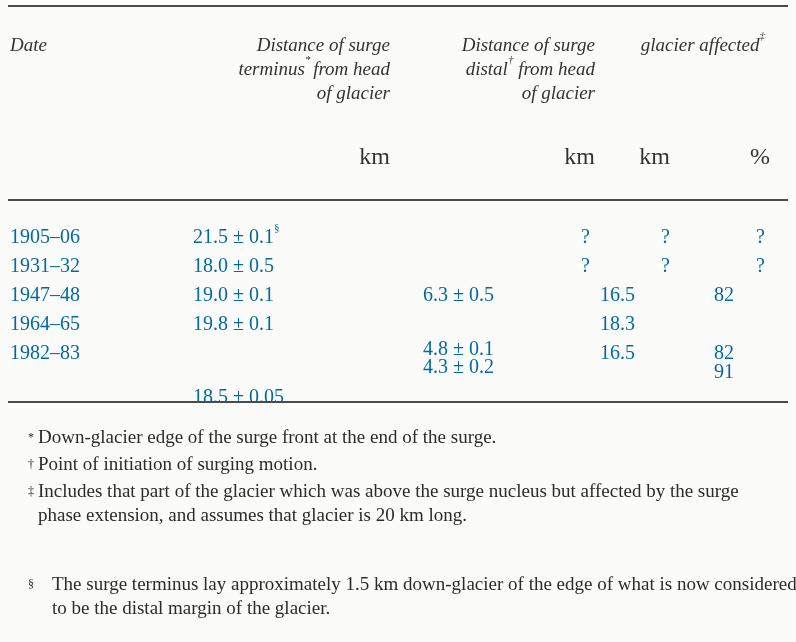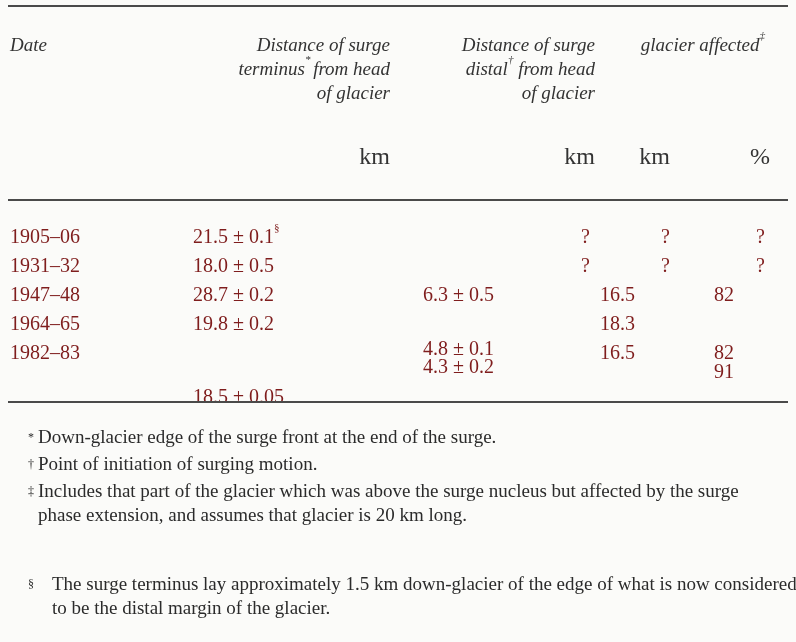--- a/index.html
+++ b/index.html
@@ -6,21 +6,21 @@
   body {
     width:796px; height:642px; background:#fbfbf9; color:#2b2b2b;
     font-family:"Liberation Serif","DejaVu Serif",serif;
     position:relative; overflow:hidden;
   }
   .rule { position:absolute; left:8px; width:780px; height:2px; background:#4a4a4a; }
   .abs { position:absolute; }
   .hdr { font-style:italic; font-size:19px; line-height:24px; color:#333; }
   .c { text-align:right; }
   .unit { font-size:24px; color:#333; }
-  .cell { font-size:20px; line-height:23px; color:#7f1d1d; white-space:nowrap; }
+  .cell { font-size:20px; line-height:23px; color:#0369a1; white-space:nowrap; }
   .col-date { left:10px; }
   .col-term { left:193px; }
   .col-nuc { left:420px; width:170px; }
   .col-len { left:580px; width:90px; }
   .col-pct { left:685px; width:80px; }
   sup { font-size:11px; vertical-align:top; line-height:0; position:relative; top:2px; }
   .fn { position:absolute; left:10px; width:780px; font-size:19px; line-height:24px; color:#2b2b2b; }
   .fn .mark { position:absolute; left:18px; top:0; font-size:12px; }
   .fn .txt { display:block; margin-left:28px; }
 </style>
@@ -61,27 +61,27 @@
   <div class="abs cell col-len c" style="top:0;">?</div>
   <div class="abs cell col-pct c" style="top:0;">?</div>
 
   <div class="abs cell col-date" style="top:29px;">1931–32</div>
   <div class="abs cell col-term" style="top:29px;">18.0 ± 0.5</div>
   <div class="abs cell col-nuc c" style="top:29px;">?</div>
   <div class="abs cell col-len c" style="top:29px;">?</div>
   <div class="abs cell col-pct c" style="top:29px;">?</div>
 
   <div class="abs cell col-date" style="top:58px;">1947–48</div>
-  <div class="abs cell col-term" style="top:58px;">28.7 ± 0.2</div>
+  <div class="abs cell col-term" style="top:58px;">19.0 ± 0.1</div>
   <div class="abs cell" style="left:423px; top:58px;">6.3 ± 0.5</div>
   <div class="abs cell" style="left:600px; top:58px;">16.5</div>
   <div class="abs cell" style="left:714px; top:58px;">82</div>
 
   <div class="abs cell col-date" style="top:87px;">1964–65</div>
-  <div class="abs cell col-term" style="top:87px;">19.8 ± 0.2</div>
+  <div class="abs cell col-term" style="top:87px;">19.8 ± 0.1</div>
   <div class="abs cell" style="left:423px; top:87px;margin-top:43px;">4.3 ± 0.2</div>
   <div class="abs cell" style="left:600px; top:87px;">18.3</div>
   <div class="abs cell" style="left:714px; top:87px;margin-top:48px;">91</div>
 
   <div class="abs cell col-date" style="top:116px;">1982–83</div>
   <div class="abs cell col-term" style="top:116px;margin-top:44px;">18.5 ± 0.05</div>
   <div class="abs cell" style="left:423px; top:112px;text-align:center;">4.8 ± 0.1</div>
   <div class="abs cell" style="left:600px; top:116px;">16.5</div>
   <div class="abs cell" style="left:714px; top:116px;">82</div>
 </div>

